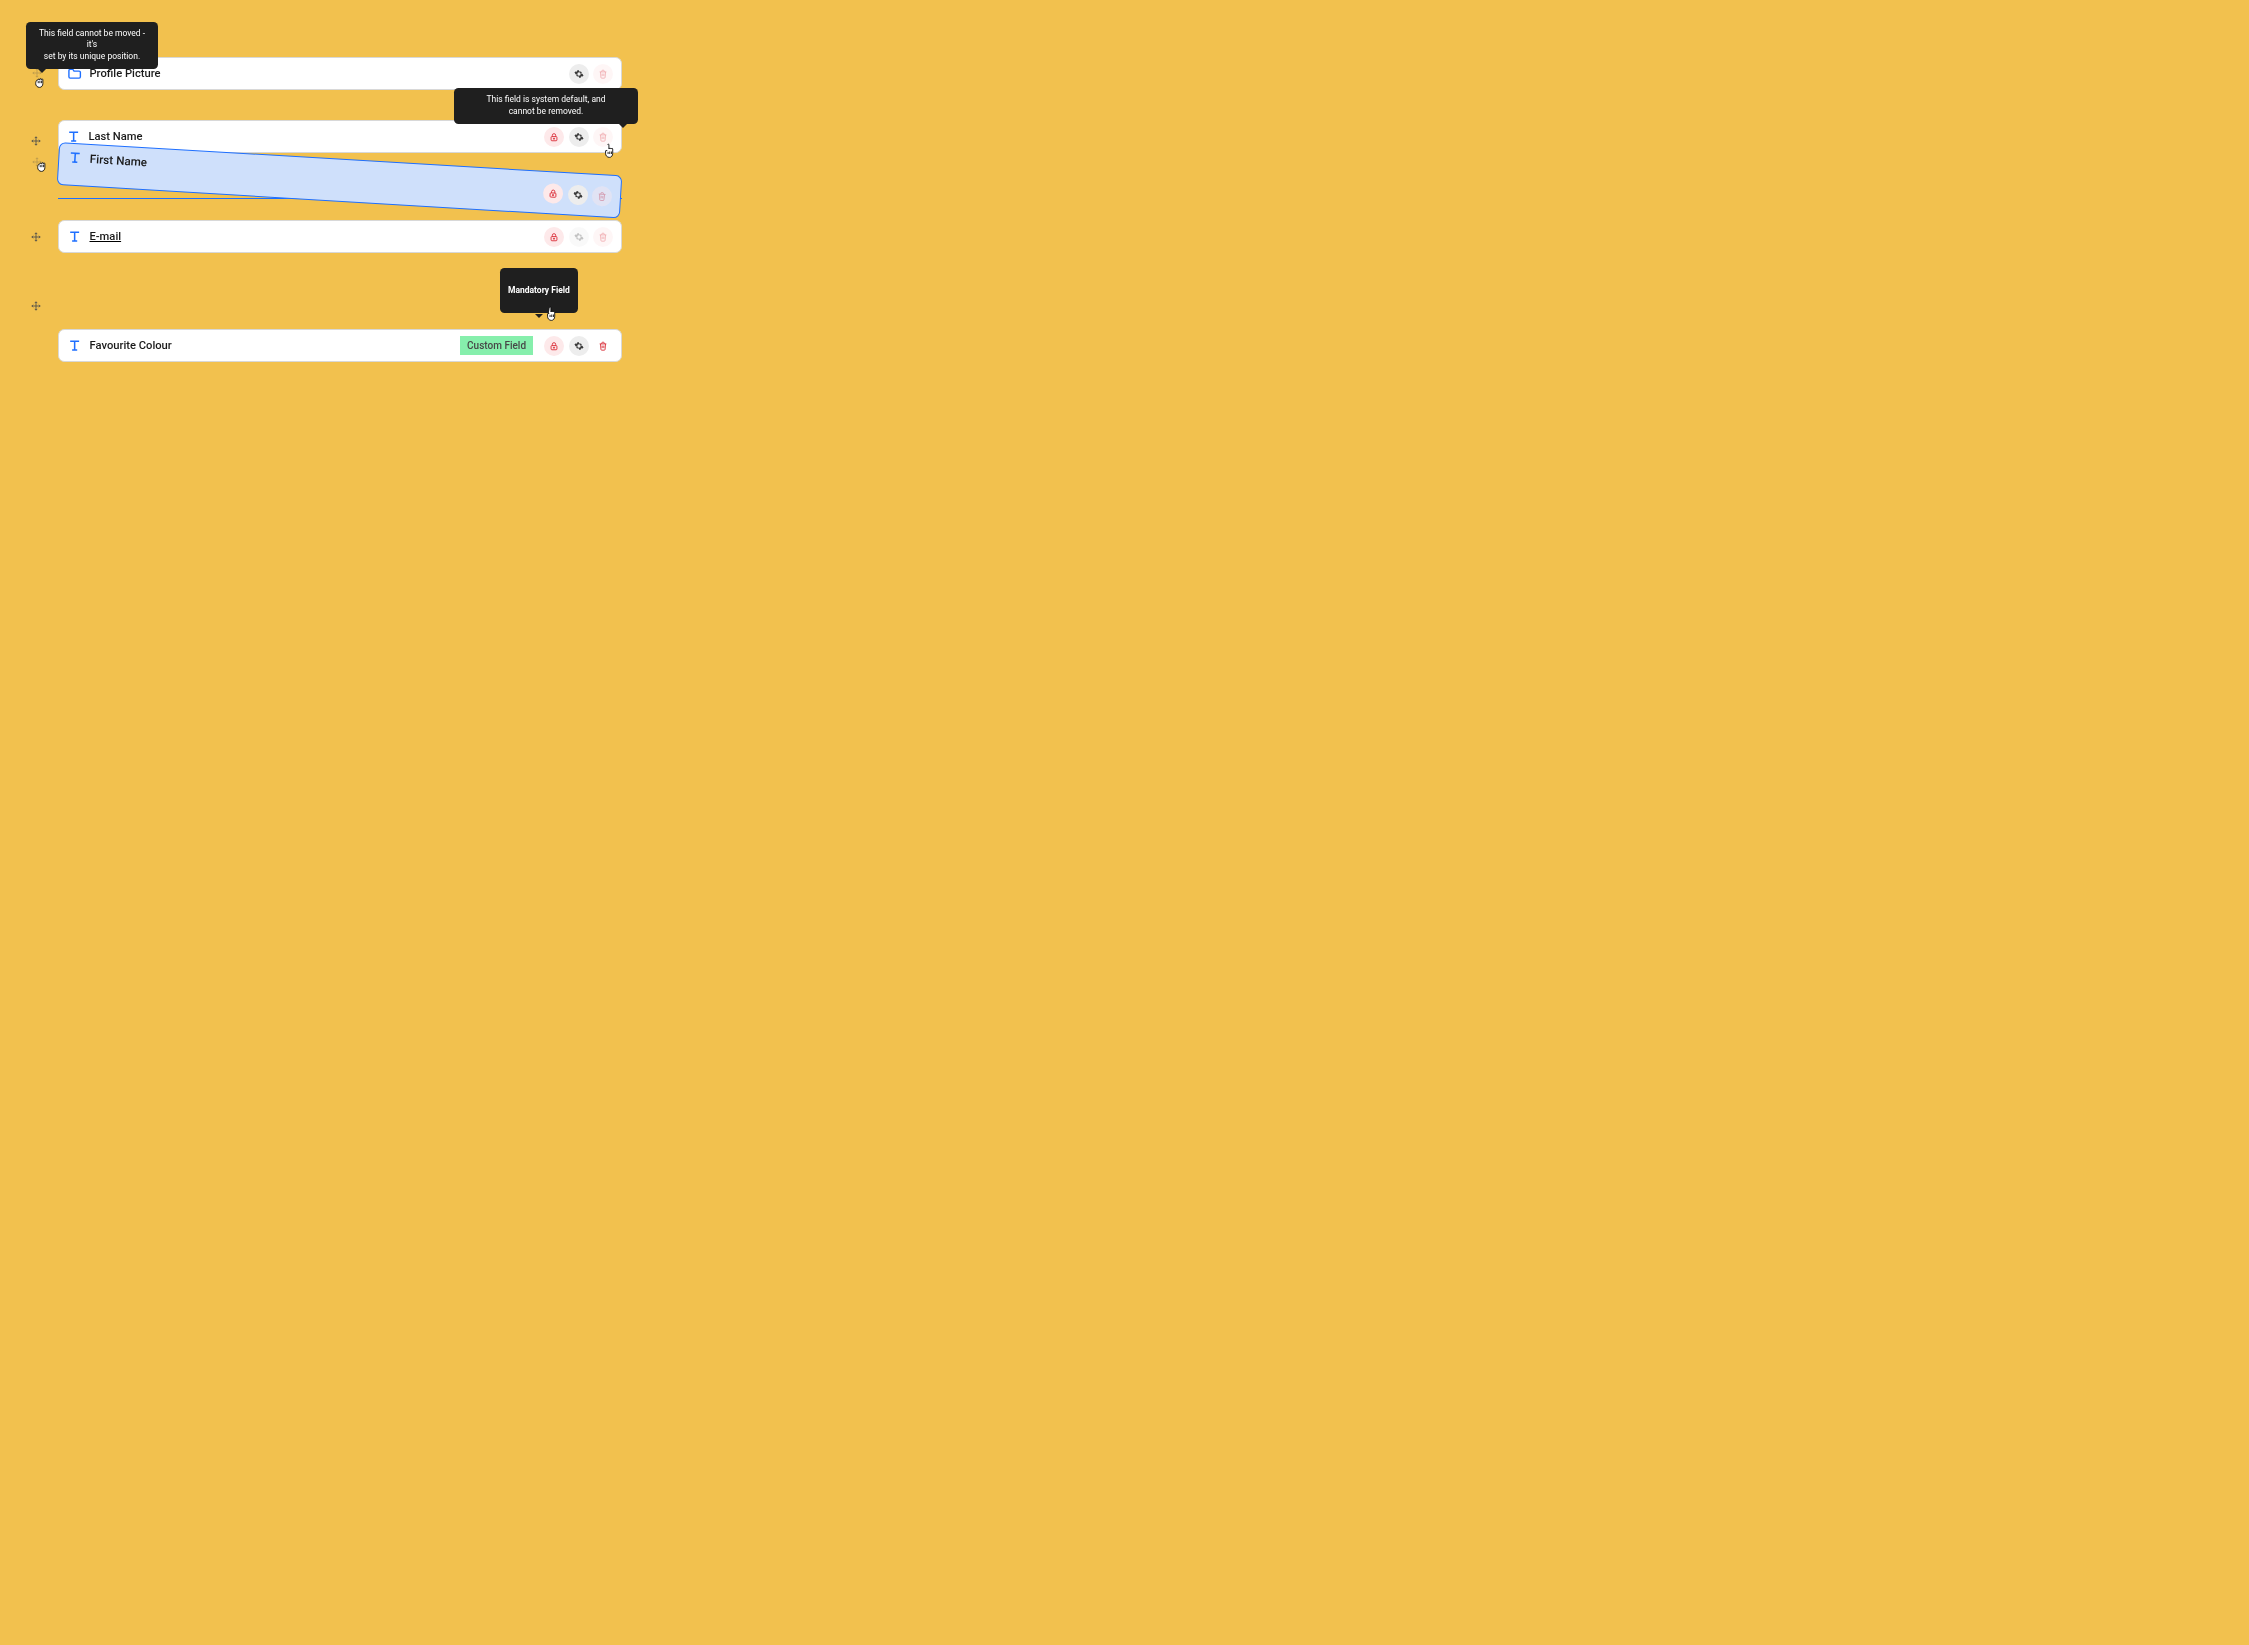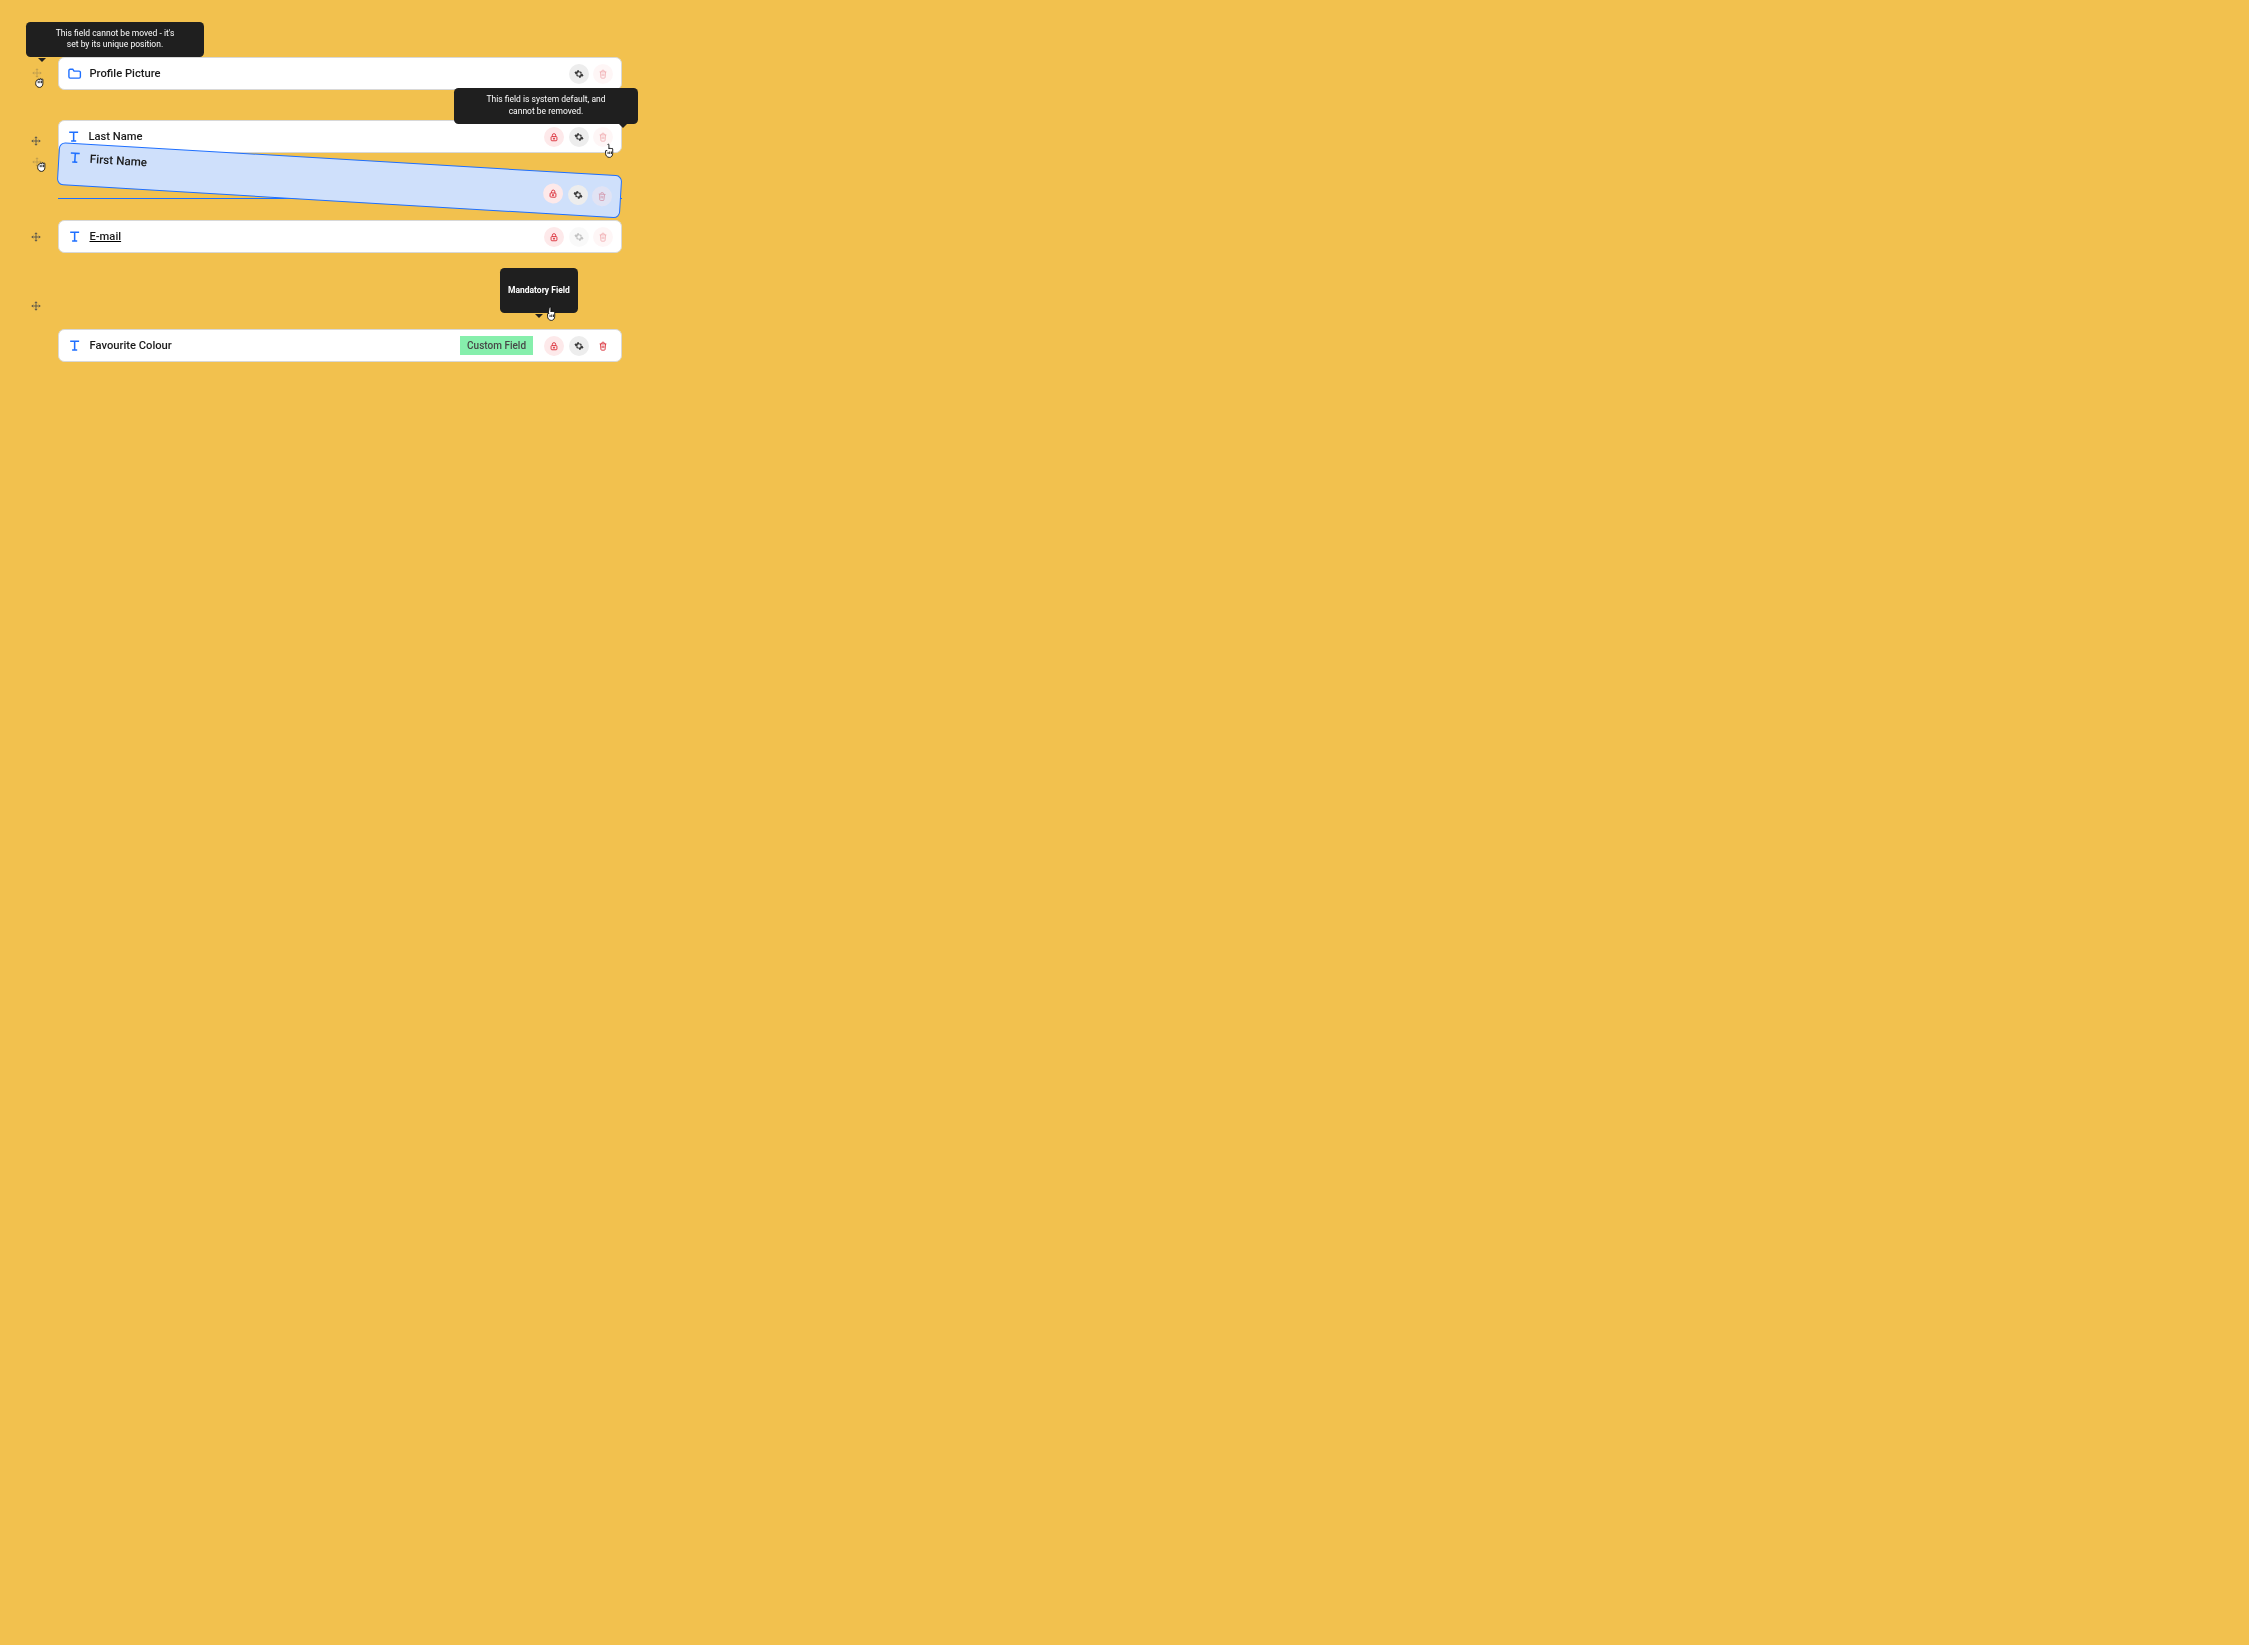--- a/index.html
+++ b/index.html
@@ -37,21 +37,21 @@
   }
   .tooltip-arrow.bottom-right {
     bottom: -4.5px; right: 10.8px;
     border-top: 4.5px solid #1f1f1f;
   }
   .tooltip-arrow.bottom-center {
     bottom: -4.5px; left: 50%; transform: translateX(-50%);
     border-top: 4.5px solid #1f1f1f;
   }
 
-  #tooltip-locked { top: 21.6px; left: 26px; width: 178px; }
+  #tooltip-locked { top: 21.6px; left: 26px; width: 132px; }
   #tooltip-system { top: 88px; left: 454px; width: 184px; }
   #tooltip-mandatory { top: 268px; left: 500px; padding: 17px 8px; font-weight: bold; }
 
   .drag-handle {
     position: absolute;
     width: 10px; height: 10px;
     color: #4b4b4b;
   }
   .drag-handle.faded { opacity: 0.33; }
   #handle1 { top: 68px; left: 32px; }

